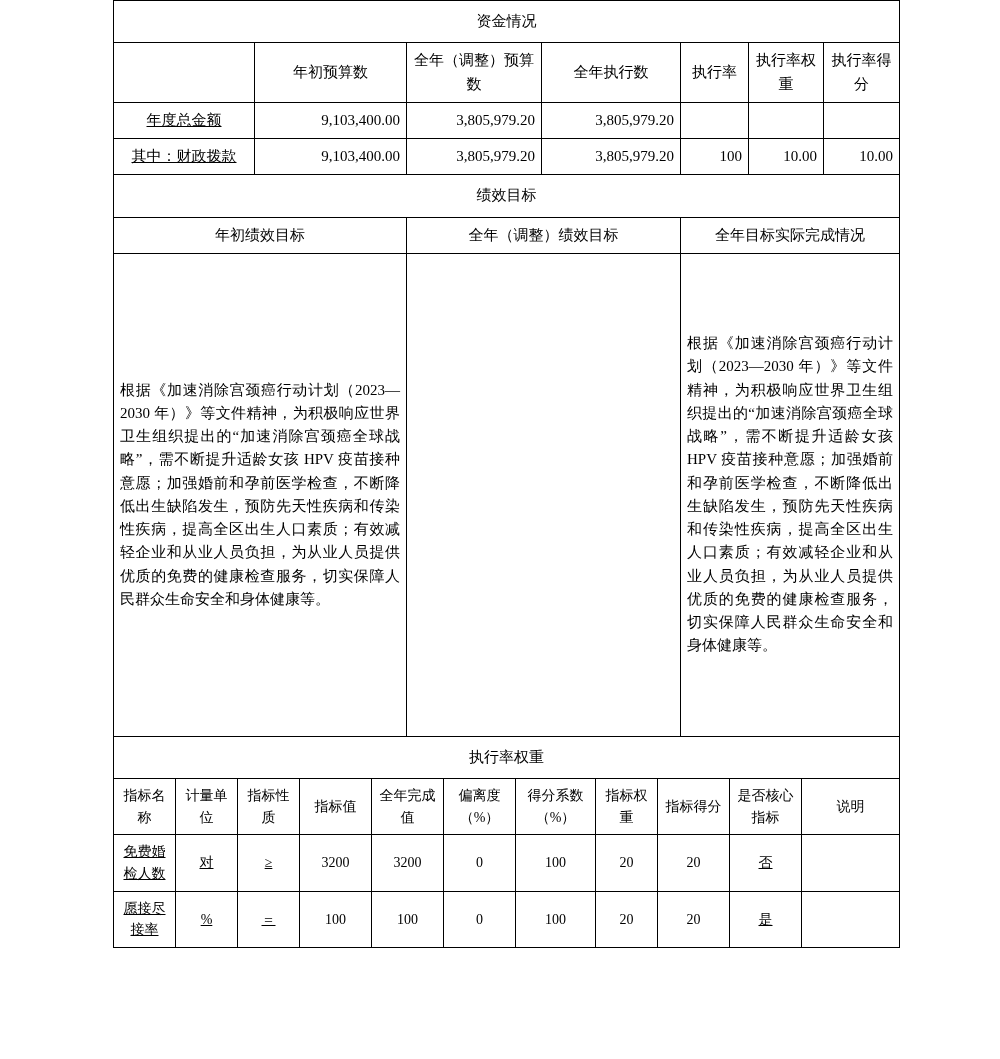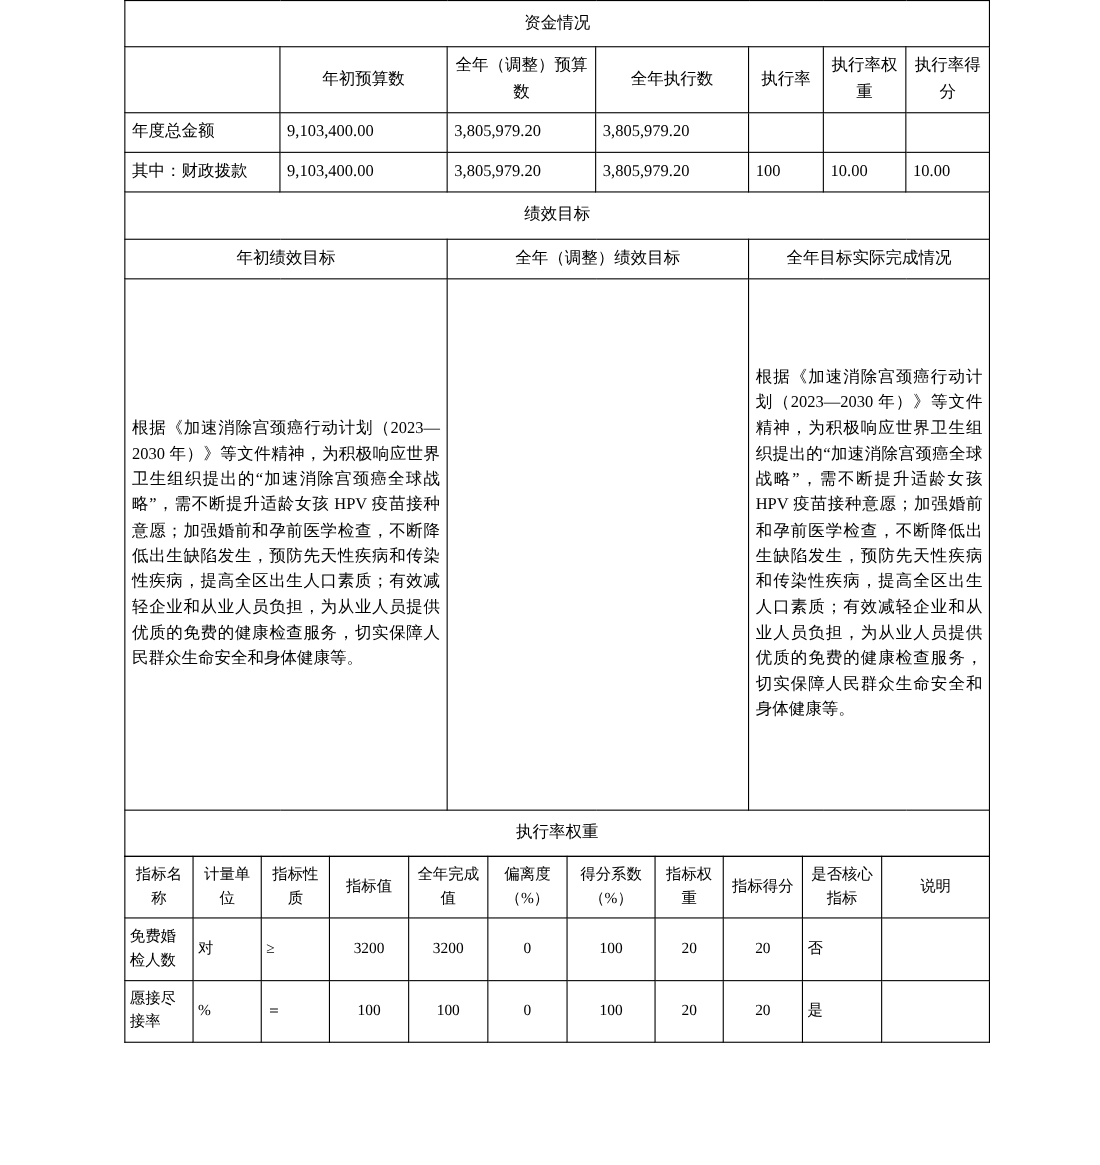--- a/index.html
+++ b/index.html
@@ -33,25 +33,25 @@
     vertical-align: middle;
     line-height: 1.55;
     word-wrap: break-word;
   }
   .sec-title {
     text-align: center;
     font-size: 15px;
     padding: 9px 4px !important;
     margin-top: 44px;
   }
-  .lft { text-align: left; }
+  .lft { text-align: center; text-decoration: underline; }
   .rgt { text-align: center; }
   .top { vertical-align: top; font-family: Liberation Serif, serif; }
   .hdr { text-align: center; }
-  .num { text-align: left; }
+  .num { text-align: right; }
   .para {
     text-align: justify;
     text-justify: inter-ideograph;
     line-height: 1.85;
     font-size: 15px;
   }
   .para-r {
     text-align: justify;
     text-justify: inter-ideograph;
     line-height: 1.85;

